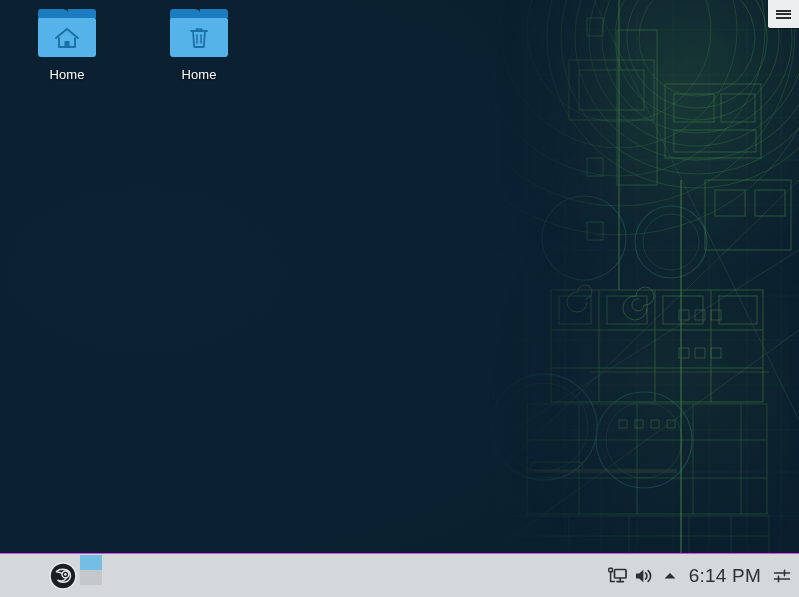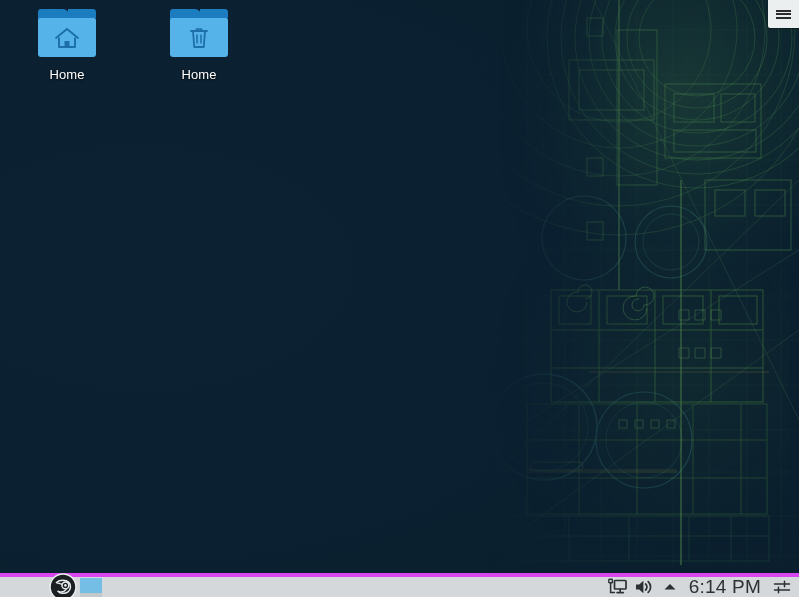--- a/index.html
+++ b/index.html
@@ -160,23 +160,23 @@
     text-shadow: 0 1px 2px rgba(0,0,0,0.8);
     padding: 0 3px;
   }
 
   
   #taskbar {
     position: absolute;
     left: 0;
     bottom: 0;
     width: 799px;
-    height: 24px;
+    height: 44px;
     background: #d4d8da;
-    border-top: 4px solid #d946ef;
+    border-top: 1px solid #d946ef;
     display: flex;
     align-items: stretch;
     box-sizing: border-box;
     padding-left: 46px;
   }
 
   #app-launcher {
     width: 34px;
     display: flex;
     align-items: center;

